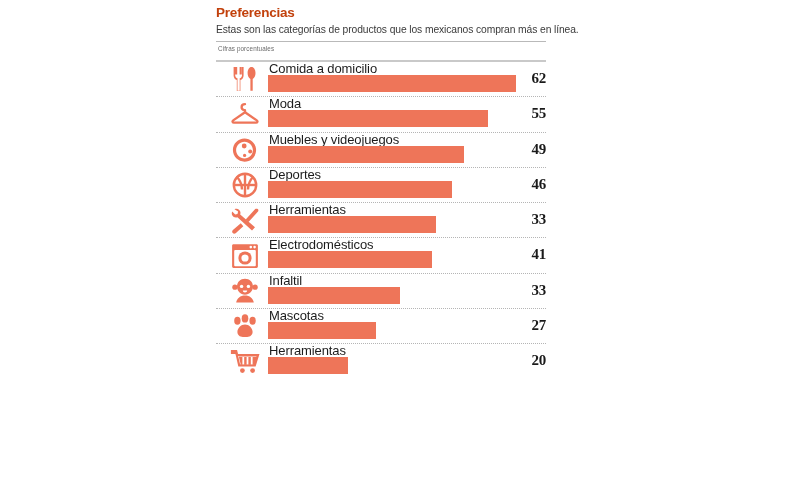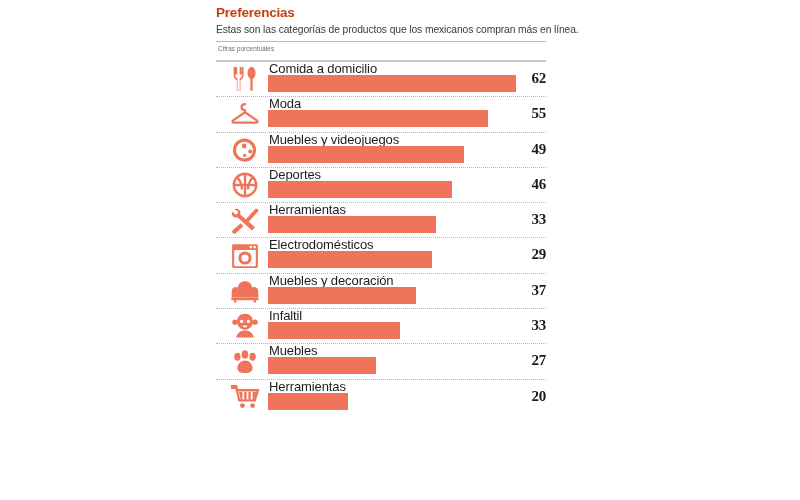--- a/index.html
+++ b/index.html
@@ -213,38 +213,21 @@
                 <circle cx="15" cy="16" r="3.6" fill="#fff"></circle>
                 <circle cx="20.8" cy="5.1" r="1.3" fill="#fff"></circle>
                 <circle cx="24.6" cy="5.1" r="1.3" fill="#fff"></circle>
               </g>
             </svg>
           </div>
           <div class="cat-label">Electrodomésticos</div>
           <div class="bar-track">
             <div class="bar" style="width: 164px; background: rgb(238, 117, 89);"></div>
           </div>
-          <div class="value">29</div>
-        </div>
-        <div class="row">
-          <div class="icon-cell">
-            <svg width="32" height="26" viewBox="0 0 32 26">
-              <g fill="#ee7559">
-                <path d="M16 3.2c3.9 0 6.6 2.5 7.3 6.2.6-.3 1.3-.5 2-.5 2.4 0 4 1.8 4 4.3v6.4H2.7v-6.4c0-2.5 1.6-4.3 4-4.3.7 0 1.4.2 2 .5C9.4 5.7 12.1 3.2 16 3.2z"></path>
-                <path d="M2.4 19.6h27.2v2.6H2.4z"></path>
-                <path d="M5 22.2h2.4v2.4H5z"></path>
-                <path d="M24.6 22.2H27v2.4h-2.4z"></path>
-              </g>
-            </svg>
-          </div>
-          <div class="cat-label">Muebles y decoración</div>
-          <div class="bar-track">
-            <div class="bar" style="width: 148px; background: rgb(238, 117, 89);"></div>
-          </div>
-          <div class="value">37</div>
+          <div class="value">41</div>
         </div>
         <div class="row">
           <div class="icon-cell">
             <svg width="30" height="28" viewBox="0 0 30 28">
               <g fill="#ee7559">
                 <path d="M15 1.8c4.6 0 8 3.2 8 7.8 0 4.6-3.6 8.2-8 8.2s-8-3.6-8-8.2c0-4.6 3.4-7.8 8-7.8z"></path>
                 <circle cx="11.6" cy="9.4" r="1.7" fill="#fff"></circle>
                 <circle cx="18.4" cy="9.4" r="1.7" fill="#fff"></circle>
                 <path d="M12.8 13.4h4.4c0 1.2-1 2-2.2 2s-2.2-.8-2.2-2z" fill="#fff"></path>
                 <path d="M15 18.4c4.6 0 8.2 2.6 8.8 7.2H6.2c.6-4.6 4.2-7.2 8.8-7.2z"></path>
@@ -263,21 +246,21 @@
           <div class="icon-cell">
             <svg width="30" height="28" viewBox="0 0 30 28">
               <g fill="#ee7559">
                 <ellipse cx="7.4" cy="8.8" rx="3.2" ry="4"></ellipse>
                 <ellipse cx="15" cy="6.4" rx="3.3" ry="4.2"></ellipse>
                 <ellipse cx="22.6" cy="8.8" rx="3.2" ry="4"></ellipse>
                 <path d="M15 12.4c4 0 7.6 3.6 7.6 7.4 0 3.2-2.4 5.2-5.4 5.2h-4.4c-3 0-5.4-2-5.4-5.2 0-3.8 3.6-7.4 7.6-7.4z"></path>
               </g>
             </svg>
           </div>
-          <div class="cat-label">Muebles</div>
+          <div class="cat-label">Mascotas</div>
           <div class="bar-track">
             <div class="bar" style="width: 108px; background: rgb(238, 117, 89);"></div>
           </div>
           <div class="value">27</div>
         </div>
         <div class="row">
           <div class="icon-cell">
             <svg width="30" height="28" viewBox="0 0 30 28">
               <g fill="#ee7559">
                 <path d="M2 3h4.2l1 4H28l-3.2 10.4H9.2L6.5 5.6 5.6 5H2z" fill="none" stroke="#ee7559" stroke-width="2.2"></path>

